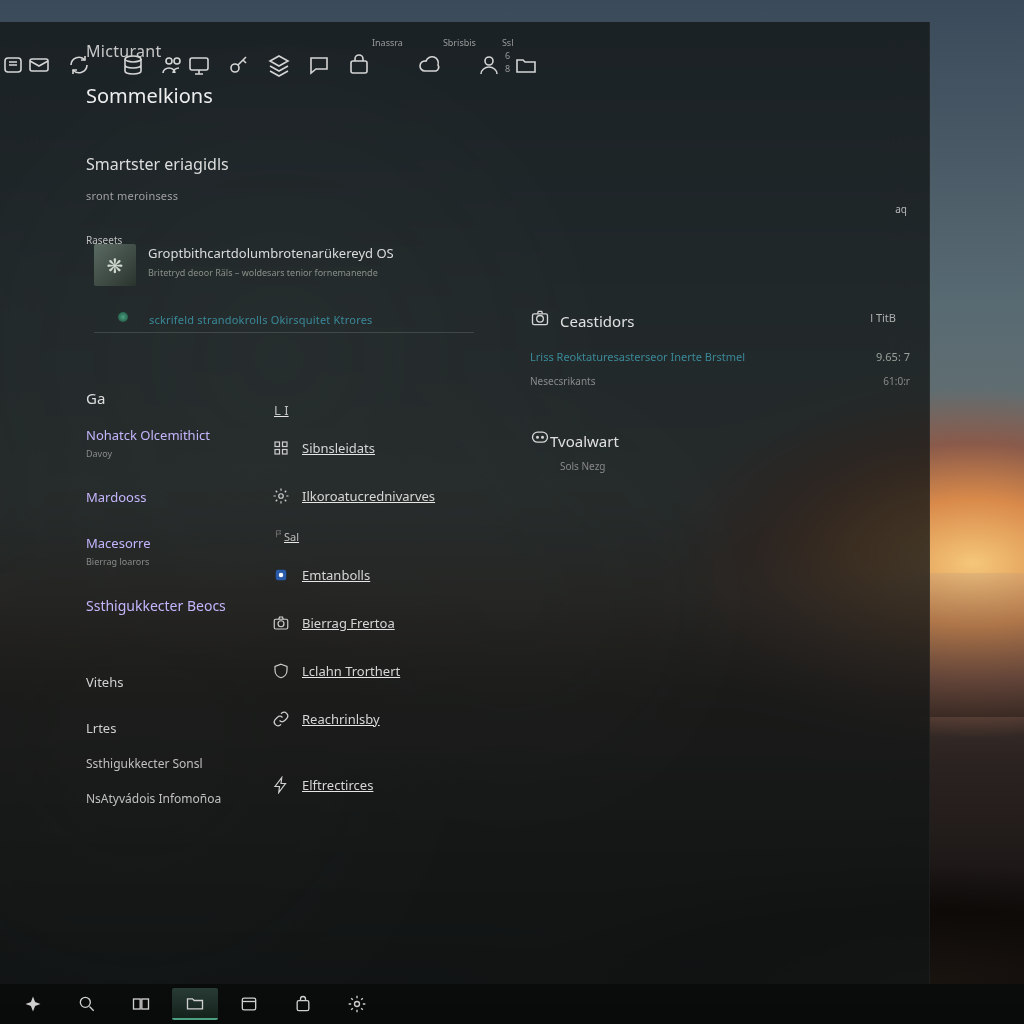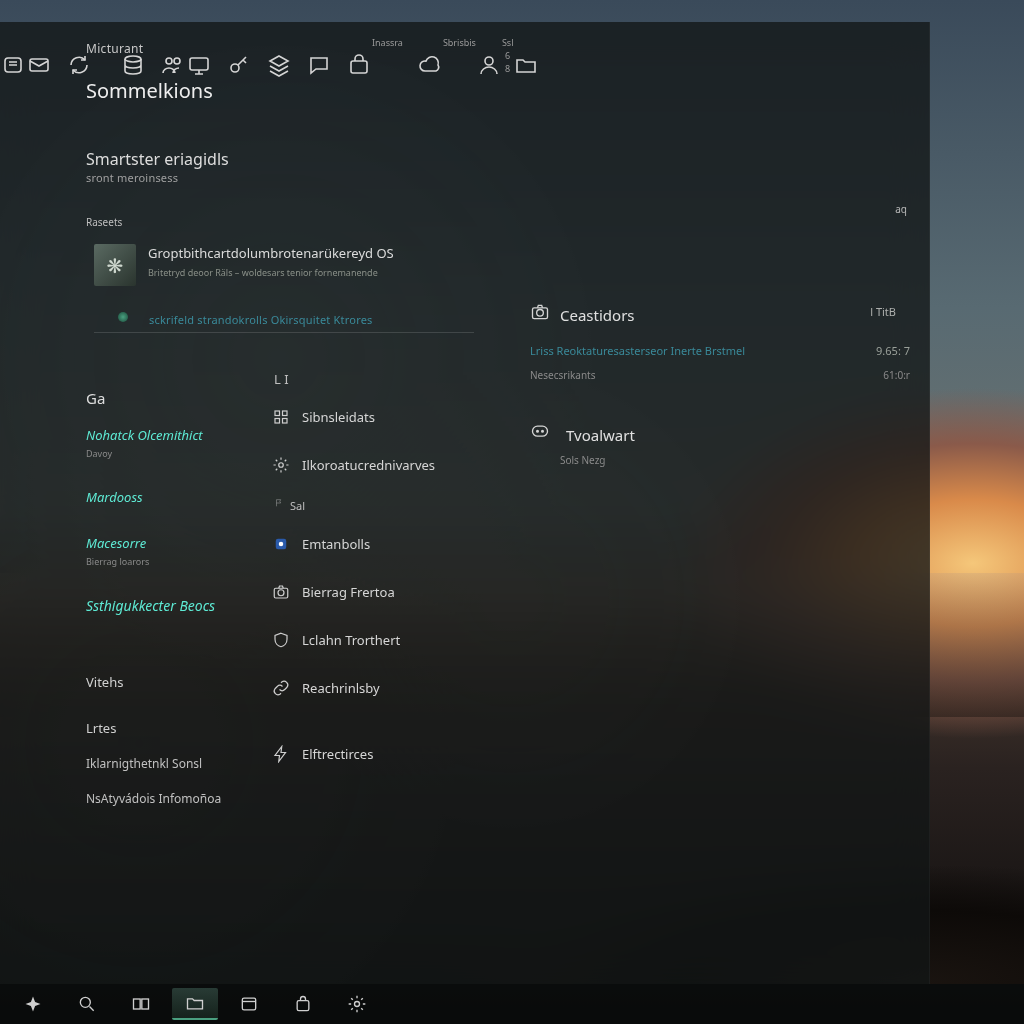--- a/index.html
+++ b/index.html
@@ -33,24 +33,24 @@
   .rail .slot{ height:50px; display:flex; align-items:center; justify-content:center; }
   .rail .gap{ flex:0 0 14px; }
   .rail .spacer{ flex:1; }
   .rail .lbl{ font-size:9px; color:#9a9a9a; text-align:center; margin-top:-4px; }
   .ic{ width:26px; height:26px; display:inline-flex; align-items:center; justify-content:center;
        color:#d5d5d5; }
   .ic svg{ width:24px; height:24px; stroke:#d5d5d5; stroke-width:1.6; fill:none; }
 
   
   .col1 { position:absolute; left:86px; top:18px; width:175px; z-index:3; }
-  .hdr-small{ font-size:12px; color:#c8c8c8; letter-spacing:.3px; }
+  .hdr-small{ font-size:16px; color:#c8c8c8; letter-spacing:.3px; }
   .hdr-main{ font-size:20px; font-weight:400; color:#eee; margin-top:20px; }
   .hdr-section{ font-size:16px; color:#ddd; margin-top:44px; }
-  .hdr-sub{ font-size:11px; color:#a0a0a0; margin-top:0; letter-spacing:.2px; }
+  .hdr-sub{ font-size:11px; color:#a0a0a0; margin-top:13px; letter-spacing:.2px; }
   .badge{ font-size:10px; color:#bfbfbf; margin-top:30px; }
 
   
   .featured { position:absolute; left:94px; top:222px; width:410px; z-index:3;
     display:flex; align-items:flex-start; gap:12px; }
   .thumb{ width:42px; height:42px; background:linear-gradient(135deg,#5a6a62,#2a342e);
     display:flex; align-items:center; justify-content:center; border-radius:2px; }
   .thumb span{ font-size:20px; color:#cfd8cf; }
   .featured .tt{ font-size:13px; color:#dcdcdc; }
   .featured .st{ font-size:9px; color:#8a9088; margin-top:4px; }
@@ -60,45 +60,45 @@
   .dot{ width:10px; height:10px; border-radius:50%;
     background:radial-gradient(circle,#4aa080,#1a4a3a); }
   .link-row a{ font-size:11px; color:#3a8a9a; text-decoration:none; letter-spacing:.2px; }
   .underline{ position:absolute; left:94px; top:310px; width:380px; height:1px;
     background:rgba(200,200,200,.18); z-index:3; }
 
   
   .ga{ position:absolute; left:86px; top:366px; width:160px; z-index:3; font-size:13px; color:#ddd; }
   .ga .title{ font-size:15px; margin-bottom:18px; }
   .ga .item{ margin-bottom:28px; }
-  .ga .item .n{ color:#5eead4;font-style:italic; }
+  .ga .item .n{ color:#c4b5fd; }
   .ga .item .s{ font-size:9px; color:#8a8a8a; margin-top:3px; }
   .ga .section{ margin-top:58px; font-size:13px; color:#d0d0d0; }
   .ga .row2{ margin-top:18px; font-size:12px; color:#c0c0c0; }
 
   
-  .li{ position:absolute; left:270px; top:348px; width:220px; z-index:3; font-size:13px; }
+  .li{ position:absolute; left:270px; top:379px; width:220px; z-index:3; font-size:13px;text-decoration:underline; }
   .li .title{ color:#bfbfbf; font-size:13px; margin-bottom:20px; margin-left:4px; }
   .li .row{ display:flex; align-items:center; gap:10px; margin-bottom:30px; color:#d6d6d6; font-size:13px; }
   .li .row .iw{ width:22px; display:flex; justify-content:center; }
   .li .row svg{ width:18px; height:18px; stroke:#cfcfcf; stroke-width:1.6; fill:none; }
-  .li .tiny{ font-size:11px; color:#bfbfbf; margin:-6px 0 22px 4px; display:flex; align-items:flex-start; gap:6px;}
+  .li .tiny{ font-size:11px; color:#bfbfbf; margin:-6px 0 22px 4px; display:flex; align-items:flex-start; }
   .li .tiny svg{ width:10px; height:10px; stroke:#bfbfbf; fill:none; }
 
   
-  .rt{ position:absolute; left:530px; top:280px; width:380px; z-index:3; }
+  .rt{ position:absolute; left:530px; top:286px; width:380px; z-index:3; }
   .rt .hrow{ display:flex; align-items:center; gap:10px; }
   .rt .hrow svg{ width:20px; height:20px; stroke:#d5d5d5; fill:none; stroke-width:1.6;}
   .rt .hrow .t{ font-size:15px; color:#e0e0e0; }
   .rt .meta{ position:absolute; right:14px; top:2px; font-size:11px; color:#aeb0ae; }
   .rt .line{ margin-top:16px; display:flex; justify-content:space-between; font-size:11px; }
   .rt .line .l{ color:#3a8a9a; }
   .rt .line .r{ color:#9aa09a; }
   .rt .line2{ margin-top:10px; display:flex; justify-content:space-between; font-size:10px; color:#8a8a8a;}
-  .rt .h2{ margin-top:40px; display:flex; align-items:center; gap:16px; }
+  .rt .h2{ margin-top:40px; display:flex; align-items:center; gap:0; }
   .rt .h2 svg{ width:20px; height:20px; stroke:#d5d5d5; fill:none; stroke-width:1.6;}
   .rt .h2 .t{ font-size:15px; color:#e0e0e0; }
   .rt .sub{ font-size:10px; color:#8a8a8a; margin-top:6px; margin-left:30px; }
 
   .topright{ position:absolute; right:22px; top:180px; font-size:10px; color:#b8b8b8; z-index:3;text-align:right; }
 
   
   .taskbar{ position:absolute; left:0; right:0; bottom:0; height:40px;
     background:rgba(10,12,12,.92); display:flex; align-items:center; padding:0 10px; gap:8px; z-index:5;}
   .taskbar .tb{ width:46px; height:32px; display:flex; align-items:center; justify-content:center;
@@ -271,21 +271,21 @@
     </div>
     <div class="item">
       <div class="n">Macesorre</div>
       <div class="s">Bierrag loarors</div>
     </div>
     <div class="item">
       <div class="n" style="font-size:14px">Ssthigukkecter Beocs</div>
     </div>
     <div class="section">Vitehs</div>
     <div class="section" style="margin-top:28px">Lrtes</div>
-    <div class="row2">Iklarnigthetnkl Sonsl</div>
+    <div class="row2">Ssthigukkecter Sonsl</div>
     <div class="row2">NsAtyvádois Infomoñoa</div>
   </div>
 
   <div class="li">
     <div class="title">L I</div>
     <div class="row">
         <span class="iw">
           <svg viewBox="0 0 24 24">
             <rect x="4" y="4" width="6" height="6"></rect>
             <rect x="14" y="4" width="6" height="6"></rect>

